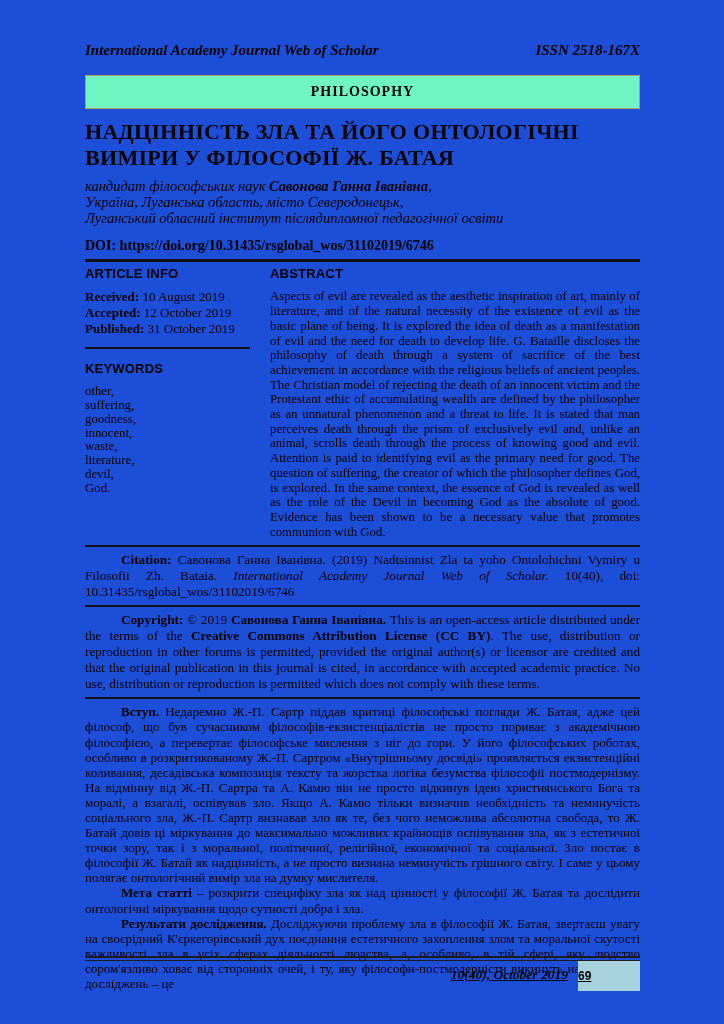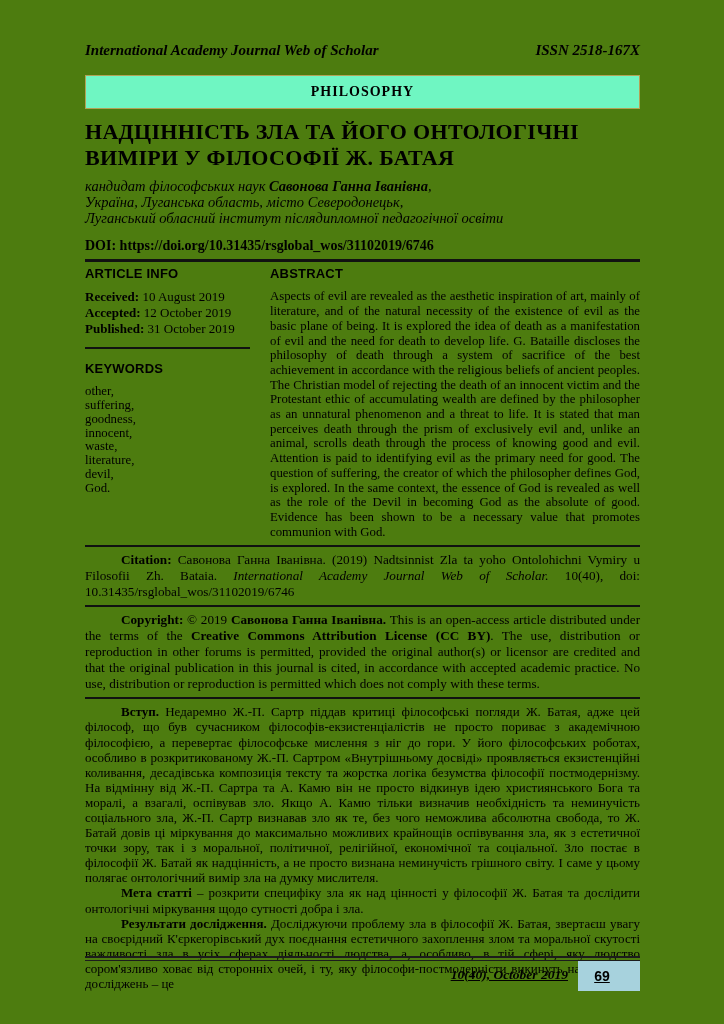--- a/index.html
+++ b/index.html
@@ -1,19 +1,19 @@
 <!DOCTYPE html>
 <html style="--banner-bg: #6ff6c2; --banner-border: #b3a156; --page-badge-bg: #a7d2dd;"><head>
 <meta charset="utf-8">
 <style>
   * { margin:0; padding:0; box-sizing:border-box; }
   html, body { background:#ffffff; }
   body { width:724px; height:1024px; font-family:"Liberation Serif", serif; color:#000; position:relative; overflow:hidden; }
 
-  .page { position:relative; width:724px; height:1024px; padding:42px 84px 0 85px; background:#4d7c0f; }
+  .page { position:relative; width:724px; height:1024px; padding:42px 84px 0 85px; background:#1d4ed8; }
 
   
   .masthead { display:flex; justify-content:space-between; align-items:baseline; font-weight:bold; font-style:italic; font-size:15px; }
 
   
   .banner { margin-top:16px; height:34px; line-height:32px; text-align:center;
             background:var(--banner-bg, #6ff6c2); border:1px solid var(--banner-border, #b3a156);
             font-weight:bold; font-size:14px; letter-spacing:1px; }
 
   
@@ -49,22 +49,22 @@
   
   .body-text { margin-top:5px; font-size:13px; line-height:15.1px; text-align:justify; }
   .body-text p { text-indent:36px; }
 
   
   .footer { position:absolute; left:85px; top:956px; width:555px;text-decoration:underline; }
   .footer-rule { border-top:2px solid #1c1c1c; border-bottom:1px solid #1c1c1c; height:5px; }
   .footer-row { display:flex; justify-content:flex-end; align-items:flex-start; }
   .issue { font-weight:bold; font-style:italic; font-size:13.5px; margin-top:6px; margin-right:10px; }
   .page-badge { width:62px; height:30px; background:var(--page-badge-bg, #a7d2dd);
-                font-family:"Liberation Sans", sans-serif; font-weight:bold; font-size:14px;
-                line-height:30px; text-align:center; padding-right:14px; }
+                font-family:"Liberation Sans", sans-serif; font-weight:bold; font-size:12px;
+                line-height:30px; text-align:left; padding-right:14px; }
 </style>
 </head>
 <body>
 
 <div class="page">
 
   <div class="masthead">
     <span>International Academy Journal Web of Scholar</span>
     <span>ISSN 2518-167X</span>
   </div>

